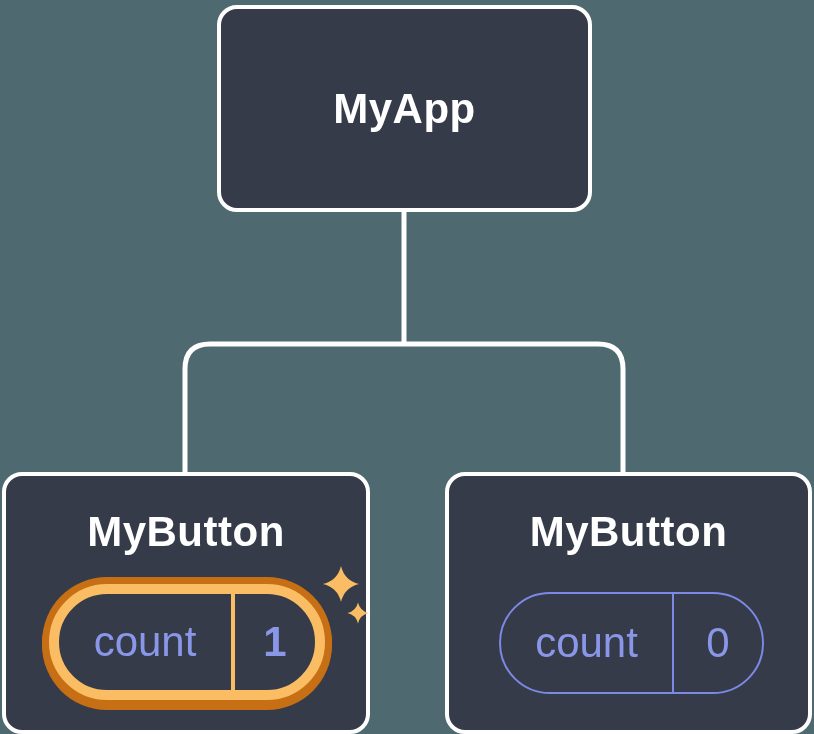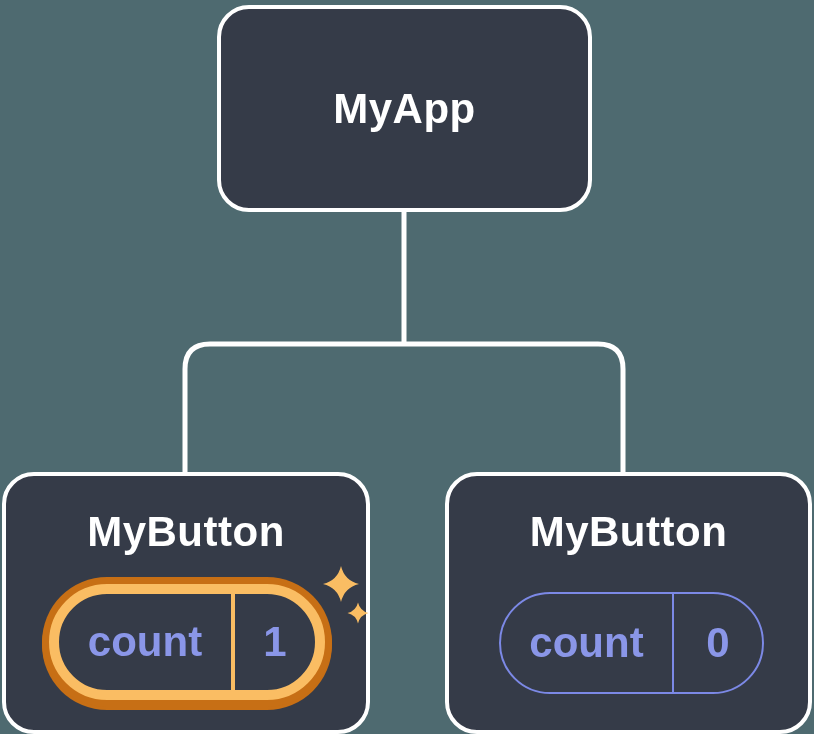--- a/index.html
+++ b/index.html
@@ -31,21 +31,21 @@
   .connectors path {
     stroke: var(--connector);
     stroke-width: 5;
     fill: none;
   }
   .node {
     position: absolute;
     box-sizing: border-box;
     background: var(--node-fill);
     border: 4px solid var(--node-border);
-    border-radius: 32px;
+    border-radius: 20px;
     z-index: 2;
   }
   .node.root {
     left: 217px; top: 5px;
     width: 375px; height: 207px;
     display: flex;
     align-items: center;
     justify-content: center;
   }
   .node.child { top: 472px; height: 262px; }
@@ -103,21 +103,20 @@
     z-index: 3;
   }
   .pill-plain .divider { width: 2px; background: var(--purple-border); }
   .cell {
     display: flex;
     align-items: center;
     justify-content: center;
     color: var(--purple-text);
     font-size: 42px;
     white-space: nowrap;
-    font-weight: bold;
   }
   .pill-hl   .cell.name { width: 172px; }
   .pill-plain .cell.name { width: 171px; }
   .cell.value { flex: 1; }
   .pill-hl .cell.value { font-weight: bold; }
   .sparkles {
     position: absolute;
     left: 305px; top: 84px;
     width: 66px; height: 72px;
     z-index: 4;

